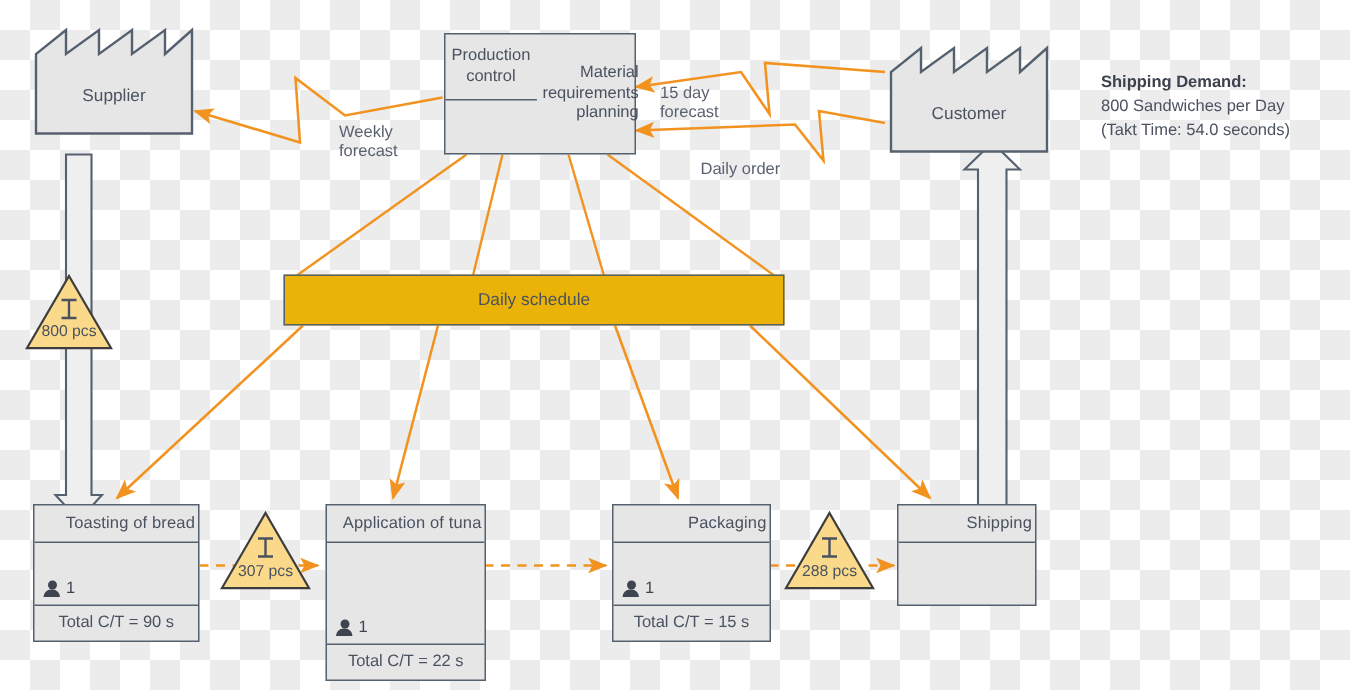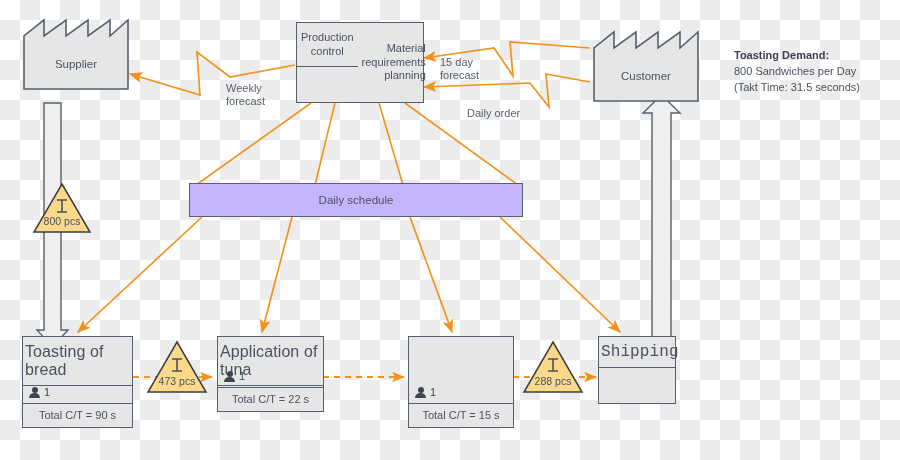--- a/index.html
+++ b/index.html
@@ -16,21 +16,21 @@
   #stage{position:absolute;inset:0;}
   svg.layer{position:absolute;left:0;top:0;width:900px;height:460px;overflow:visible;}
   .node{position:absolute;box-sizing:border-box;}
 
   .procbox{
     border:1.4px solid #55616e;background:#e6e6e6;
     display:flex;flex-direction:column;
   }
   .procbox .phead{
     border-bottom:1.4px solid #55616e;
-    text-align:left;color:#4a5260;font-size:16px;
+    text-align:right;color:#4a5260;font-size:11px;
     padding:6px 2px 6px;letter-spacing:.1px;
   }
   .procbox .pbody{flex:1;position:relative;}
   .procbox .pop{
     position:absolute;left:6px;bottom:5px;display:flex;align-items:center;gap:4px;
     color:#3e4551;font-size:11px;
   }
   .procbox .pfoot{
     border-top:1.4px solid #55616e;text-align:center;
     color:#4a5260;font-size:11px;padding:5px 2px 6px;
@@ -40,21 +40,21 @@
   .op-icon u{position:absolute;left:0;top:6px;width:11px;height:5px;border-radius:5px 5px 0 0;background:#3e4551;}
 
   .ctrlbox{border:1.4px solid #55616e;background:#e6e6e6;display:flex;flex-direction:row;}
   .ctrlbox .crow{
     display:flex;align-items:center;justify-content:center;text-align:center;
     color:#4a5260;font-size:11px;line-height:1.25;padding:4px;
   }
   .ctrlbox .crow.top{border-bottom:1.4px solid #55616e;}
 
   .schedbox{
-    border:1.4px solid #55616e;background:#c4b5fd;
+    border:1.4px solid #55616e;background:#eab308;
     display:flex;align-items:center;justify-content:center;
     color:#4a5260;font-size:11.5px;
   }
 
   .inv-label{
     position:absolute;left:0;right:0;bottom:7px;text-align:center;
     font-size:10.5px;color:#4a5260;pointer-events:none;
   }
   .inv-wrap{position:absolute;}
 
@@ -165,39 +165,39 @@
     <span>Weekly forecast</span>
   </div>
   <div class="flabel" style="left:440px;top:40px;width:64px;">
     <span>15 day forecast</span>
   </div>
   <div class="flabel" style="left:467px;top:91px;width:70px;">
     <span>Daily order</span>
   </div>
 
   <div class="demand" style="left:734px;top:48px;width:160px;">
-    <b>Toasting Demand:</b><br>
+    <b>Shipping Demand:</b><br>
     <span>800 Sandwiches per Day</span><br>
-    <span>(Takt Time: 31.5 seconds)</span>
-  </div>
-
-  <div class="inv-wrap" style="left:32px;top:182px;width:60px;height:52px;">
+    <span>(Takt Time: 54.0 seconds)</span>
+  </div>
+
+  <div class="inv-wrap" style="left:16px;top:182px;width:60px;height:52px;">
     <svg width="60" height="52" viewBox="0 0 60 52">
       <path d="M30,2 L58,50 L2,50 z" fill="#fbd98a" stroke="#3d3d3d" stroke-width="1.5" stroke-linejoin="miter"></path>
       <path d="M25,18 L35,18 M30,18 L30,30 M25,30 L35,30" stroke="#4a5260" stroke-width="1.6" fill="none"></path>
     </svg>
     <div class="inv-label">800 pcs</div>
   </div>
 
   <div class="inv-wrap" style="left:146px;top:340px;width:62px;height:54px;">
     <svg width="62" height="54" viewBox="0 0 62 54">
       <path d="M31,2 L60,52 L2,52 z" fill="#fbd98a" stroke="#3d3d3d" stroke-width="1.5" stroke-linejoin="miter"></path>
       <path d="M26,19 L36,19 M31,19 L31,31 M26,31 L36,31" stroke="#4a5260" stroke-width="1.6" fill="none"></path>
     </svg>
-    <div class="inv-label">473 pcs</div>
+    <div class="inv-label">307 pcs</div>
   </div>
 
 
   <div class="inv-wrap" style="left:522px;top:340px;width:62px;height:54px;">
     <svg width="62" height="54" viewBox="0 0 62 54">
       <path d="M31,2 L60,52 L2,52 z" fill="#fbd98a" stroke="#3d3d3d" stroke-width="1.5" stroke-linejoin="miter"></path>
       <path d="M26,19 L36,19 M31,19 L31,31 M26,31 L36,31" stroke="#4a5260" stroke-width="1.6" fill="none"></path>
     </svg>
     <div class="inv-label">288 pcs</div>
   </div>
@@ -209,45 +209,46 @@
         <span class="op-icon">
             <i></i>
             <u></u>
           </span>
         <span>1</span>
       </div>
     </div>
     <div class="pfoot">Total C/T = 90 s</div>
   </div>
 
-  <div class="node procbox" style="left:217px;top:336px;width:107px;height:76px;">
+  <div class="node procbox" style="left:217px;top:336px;width:107px;height:118px;">
     <div class="phead">Application of tuna</div>
     <div class="pbody">
       <div class="pop">
         <span class="op-icon">
             <i></i>
             <u></u>
           </span>
         <span>1</span>
       </div>
     </div>
     <div class="pfoot">Total C/T = 22 s</div>
   </div>
 
   <div class="node procbox" style="left:408px;top:336px;width:106px;height:92px;">
+    <div class="phead">Packaging</div>
     <div class="pbody">
       <div class="pop">
         <span class="op-icon">
             <i></i>
             <u></u>
           </span>
         <span>1</span>
       </div>
     </div>
     <div class="pfoot">Total C/T = 15 s</div>
   </div>
 
-  <div class="node procbox" style="left:598px;top:336px;width:78px;height:68px;font-family:Liberation Mono, monospace;">
+  <div class="node procbox" style="left:598px;top:336px;width:93px;height:68px;">
     <div class="phead">Shipping</div>
     <div class="pbody"></div>
   </div>
 
 </div>
 
 </body></html>

